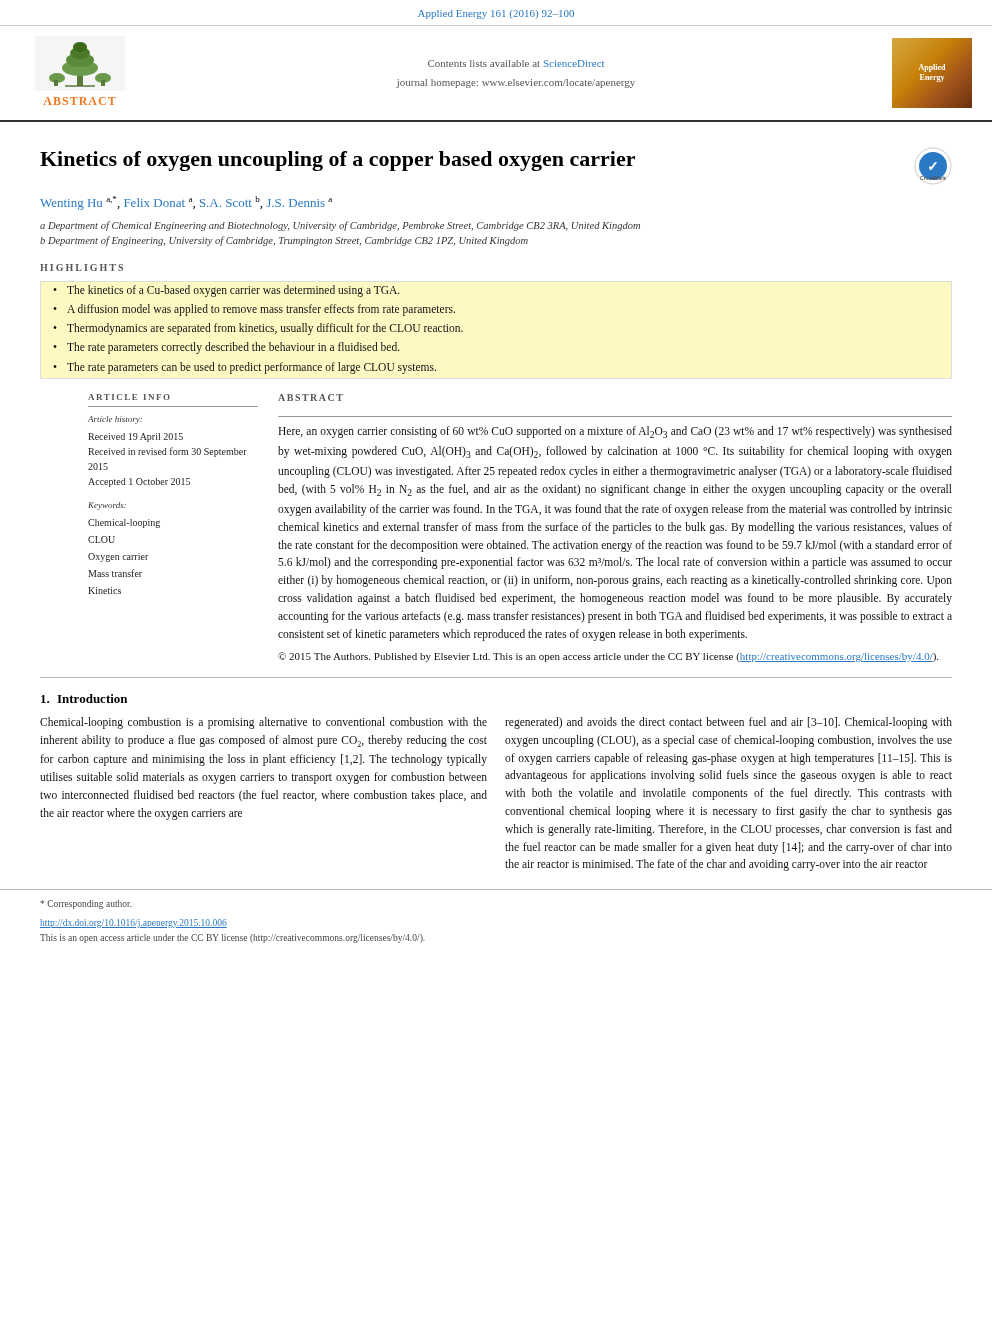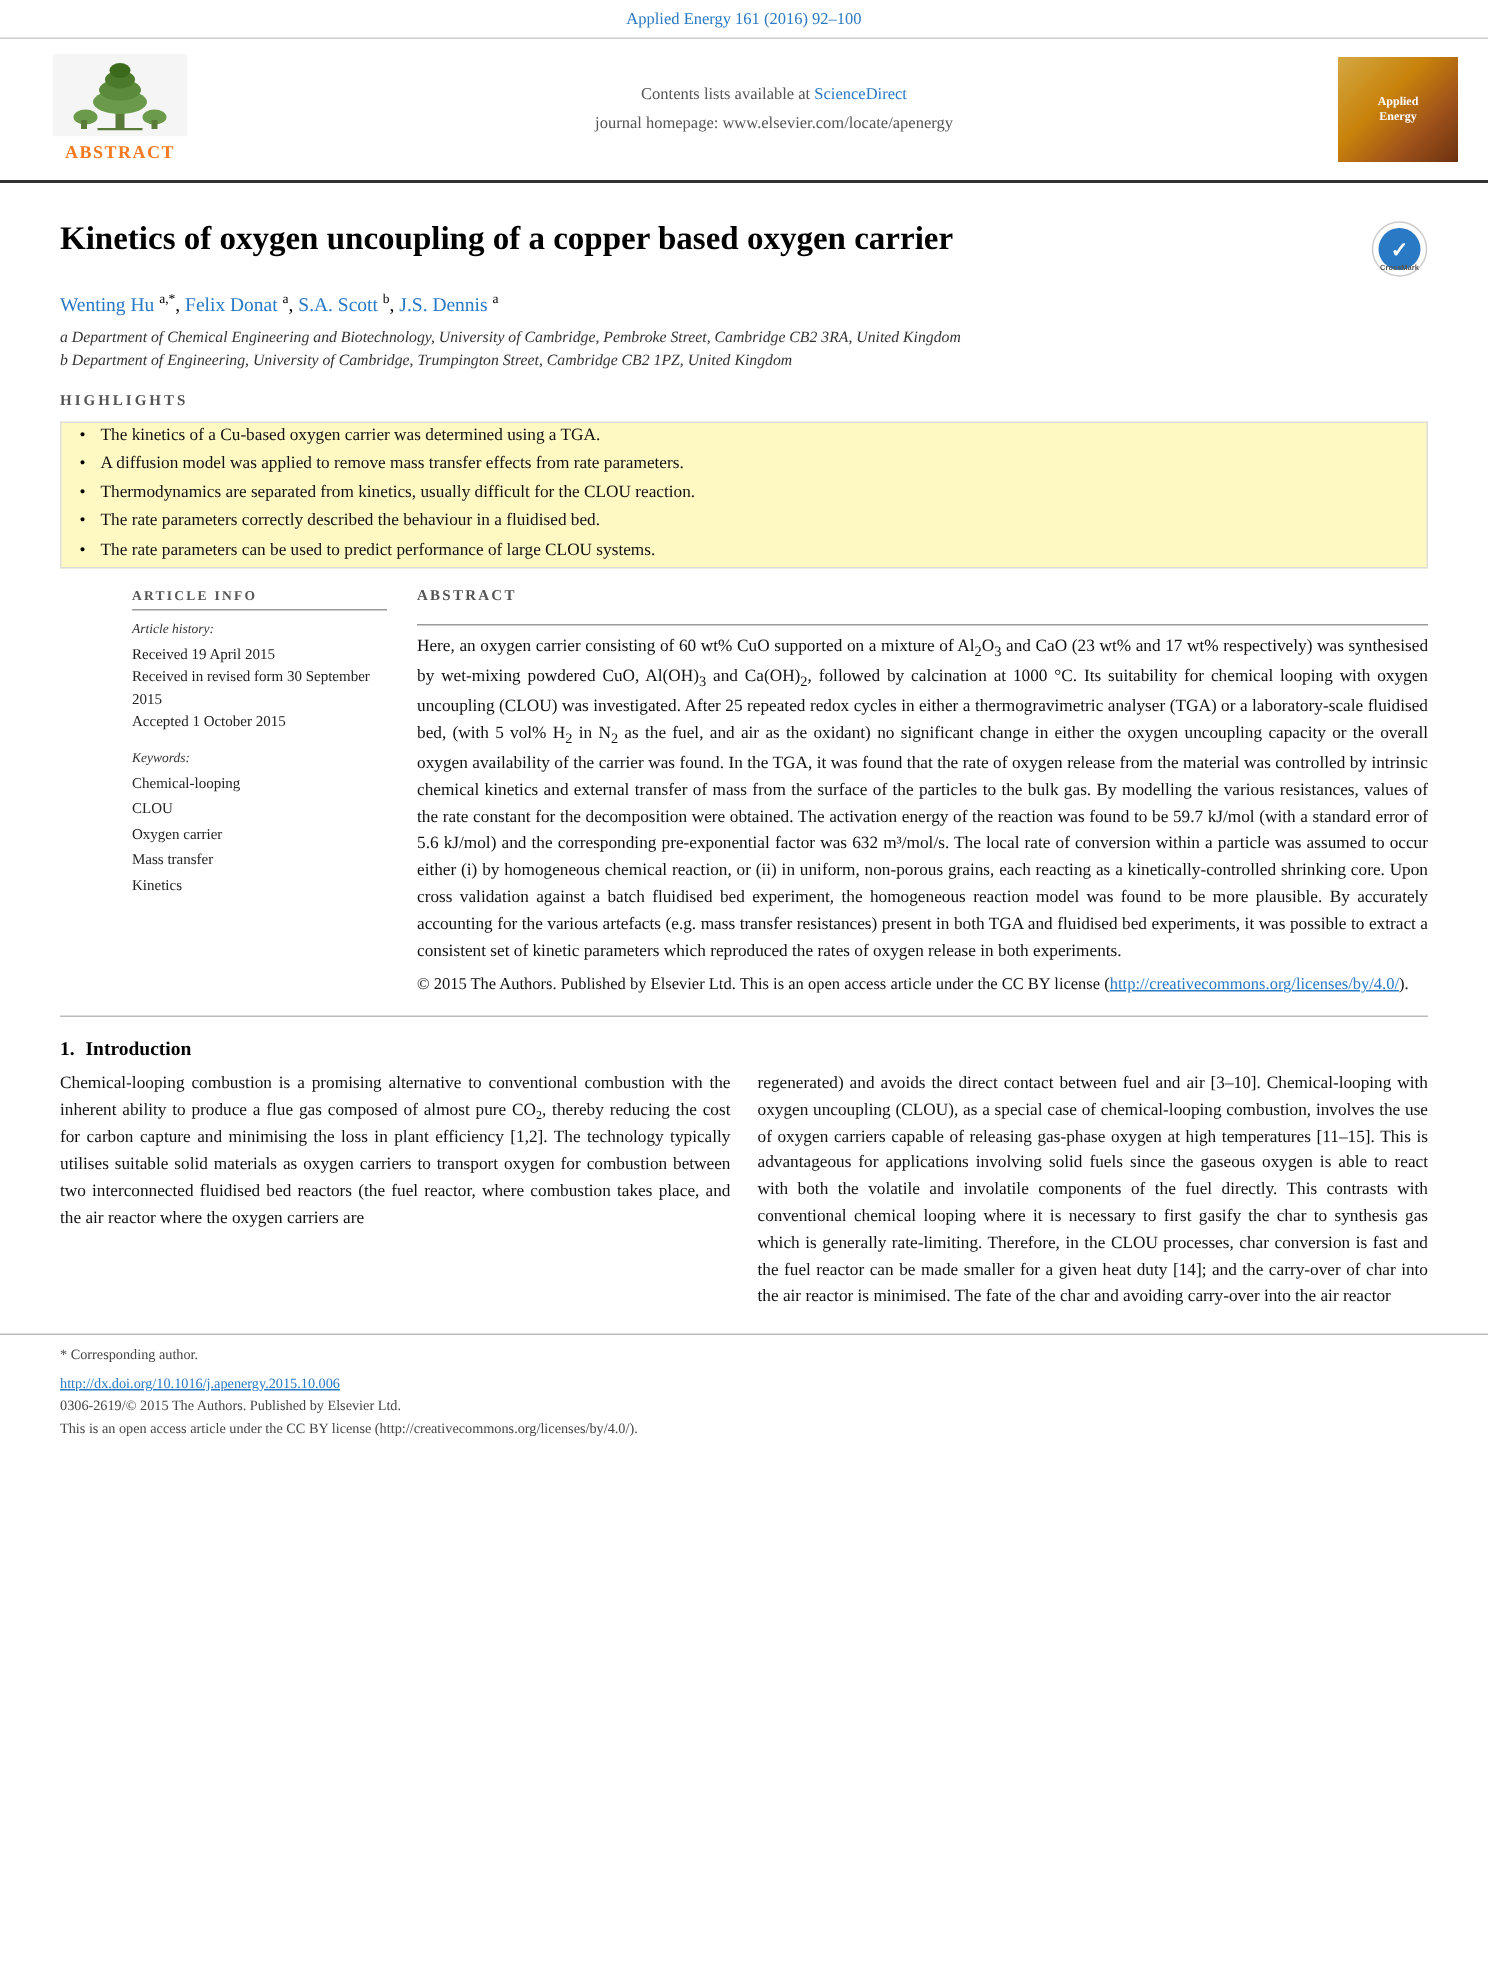--- a/index.html
+++ b/index.html
@@ -445,19 +445,16 @@
 
 <div class="footer-area">
   <div class="footnote-star">
     <span>* Corresponding author.</span>
   </div>
   <div class="footer-dois">
     <div>
       <a href="#">http://dx.doi.org/10.1016/j.apenergy.2015.10.006</a>
     </div>
     <div>
-      <span>0306-2619/© 2015 The Authors. Published by Elsevier Ltd.</span>
-    </div>
-    <div>
       <span>This is an open access article under the CC BY license (http://creativecommons.org/licenses/by/4.0/).</span>
     </div>
   </div>
 </div>
 
 </body></html>

